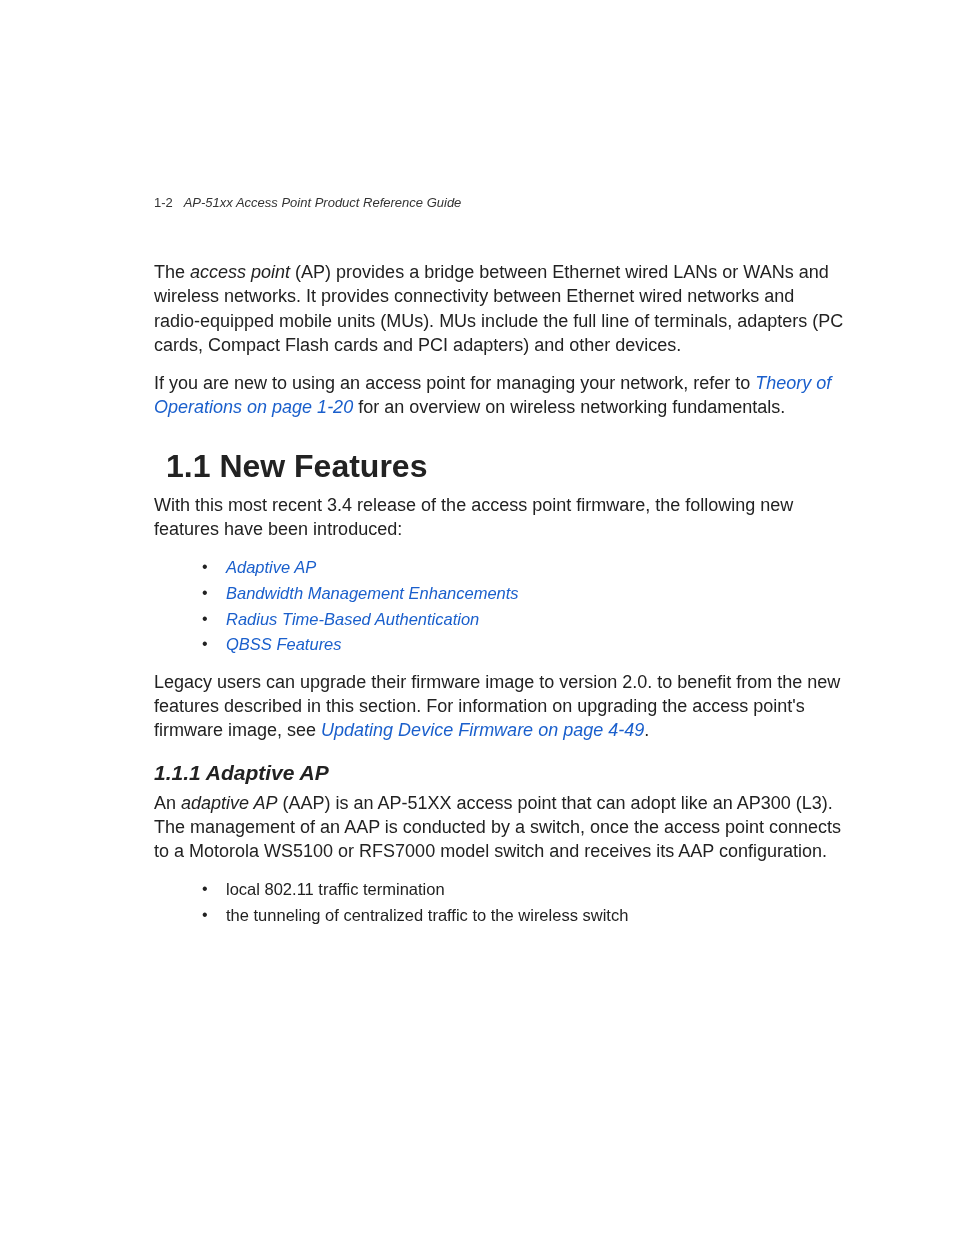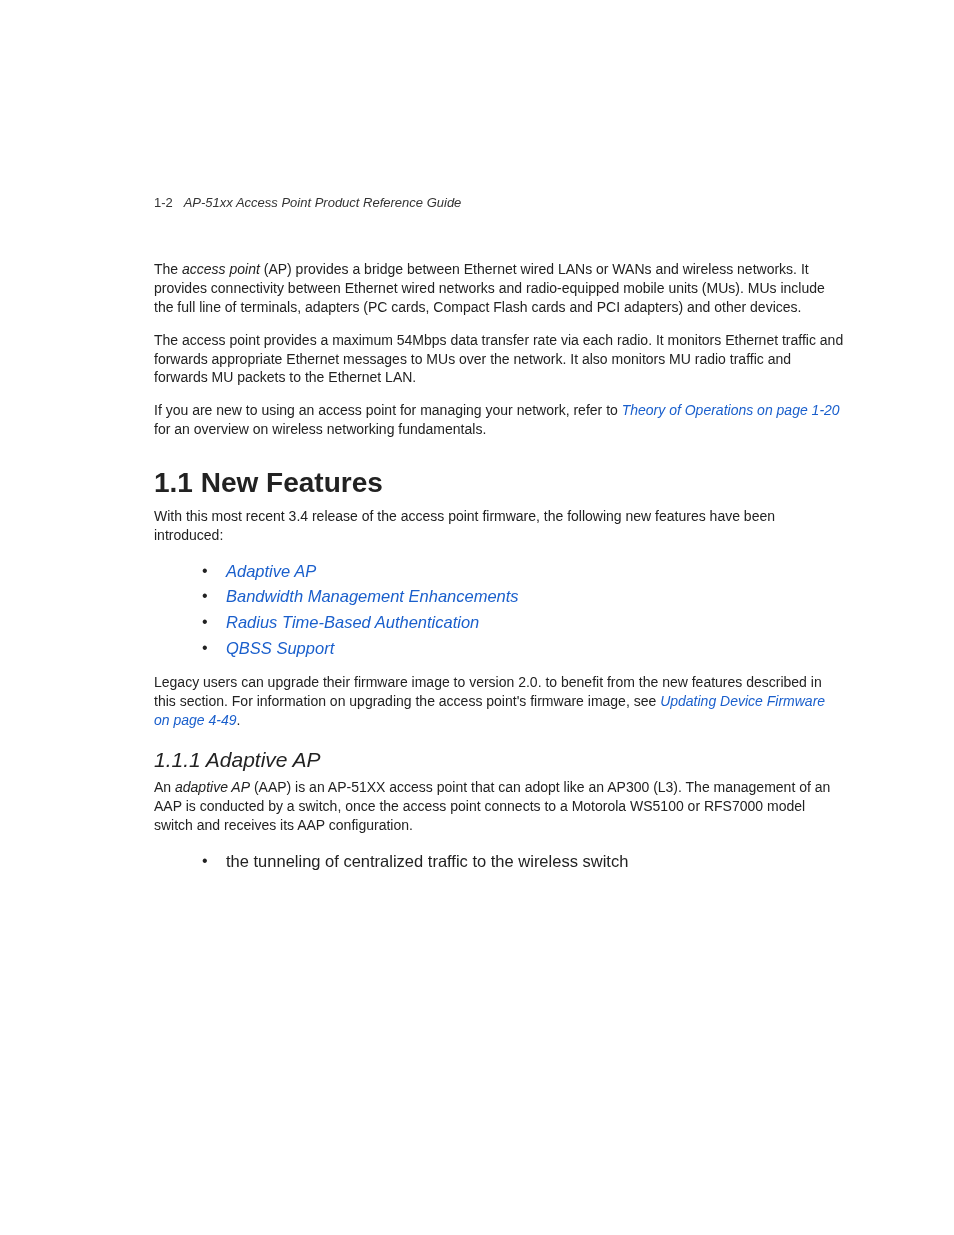--- a/index.html
+++ b/index.html
@@ -22,41 +22,41 @@
     font-family: "Helvetica Neue", Helvetica, Arial, sans-serif;
   }
   .running-header .page-num {
     font-style: normal;
   }
   .running-header .title-part {
     font-style: italic;
   }
   p {
     font-family: "Helvetica Neue", Helvetica, Arial, sans-serif;
-    font-size: 14px;
+    font-size: 18px;
     line-height: 1.35;
     margin: 0 0 14px 0;
     font-stretch: condensed;
     letter-spacing: 0;
   }
   .narrow {
     font-family: "Arial Narrow", "Helvetica Neue", Arial, sans-serif;
     font-stretch: condensed;
   }
   .italic { font-style: italic; }
   h2.section-heading {
     font-family: "Arial Narrow", "Helvetica Neue", Arial, sans-serif;
-    font-size: 28px;
+    font-size: 32px;
     font-weight: 700;
-    margin: 28px 0 8px 0;
+    margin: 28px 0 8px 12px;
   }
   h3.subsection-heading {
     font-family: "Arial Narrow", "Helvetica Neue", Arial, sans-serif;
     font-size: 21px;
-    font-weight: 400;
+    font-weight: 700;
     font-style: italic;
     margin: 18px 0 6px 0;
   }
   ul.bullets {
     list-style: none;
     padding: 0 0 0 48px;
     margin: 4px 0 12px 0;
   }
   ul.bullets li {
     position: relative;
@@ -89,45 +89,45 @@
   <div class="running-header">
     <span class="page-num">1-2</span>
     &nbsp;
     <span class="title-part">AP-51xx Access Point Product Reference Guide</span>
   </div>
 
   <p class="narrow">
     <span>The </span><span class="italic">access point</span><span> (AP) provides a bridge between Ethernet wired LANs or WANs and wireless networks. It provides connectivity between Ethernet wired networks and radio-equipped mobile units (MUs). MUs include the full line of terminals, adapters (PC cards, Compact Flash cards and PCI adapters) and other devices.</span>
   </p>
 
-  <p class="narrow">The access point provides a maximum 54Mbps data transfer rate via each radio. It monitors Ethernet traffic and forwards appropriate Ethernet messages to MUs over the network. It also monitors MU radio traffic and forwards MU packets to the Ethernet LAN.</p>
 
   <p class="narrow">
     <span>If you are new to using an access point for managing your network, refer to </span><span class="link">Theory of Operations on page 1-20</span><span> for an overview on wireless networking fundamentals.</span>
   </p>
 
   <h2 class="section-heading">1.1 New Features</h2>
 
   <p class="narrow">With this most recent 3.4 release of the access point firmware, the following new features have been introduced:</p>
 
   <ul class="bullets">
     <li><span class="link-normal">Adaptive AP</span></li>
     <li><span class="link-normal">Bandwidth Management Enhancements</span></li>
     <li><span class="link-normal">Radius Time-Based Authentication</span></li>
-    <li><span class="link-normal">QBSS Support</span></li>
+    <li><span class="link-normal">QBSS Features</span></li>
   </ul>
 
   <p class="narrow">
     <span>Legacy users can upgrade their firmware image to version 2.0. to benefit from the new features described in this section. For information on upgrading the access point's firmware image, see </span><span class="link">Updating Device Firmware on page 4-49</span><span>.</span>
   </p>
 
   <h3 class="subsection-heading">1.1.1 Adaptive AP</h3>
 
   <p class="narrow">
     <span>An </span><span class="italic">adaptive AP</span><span> (AAP) is an AP-51XX access point that can adopt like an AP300 (L3). The management of an AAP is conducted by a switch, once the access point connects to a Motorola WS5100 or RFS7000 model switch and receives its AAP configuration.</span>
   </p>
 
 
   <ul class="bullets">
+    <li><span>local 802.11 traffic termination</span></li>
     <li><span>the tunneling of centralized traffic to the wireless switch</span></li>
   </ul>
 
 </div>
 
 </body></html>

